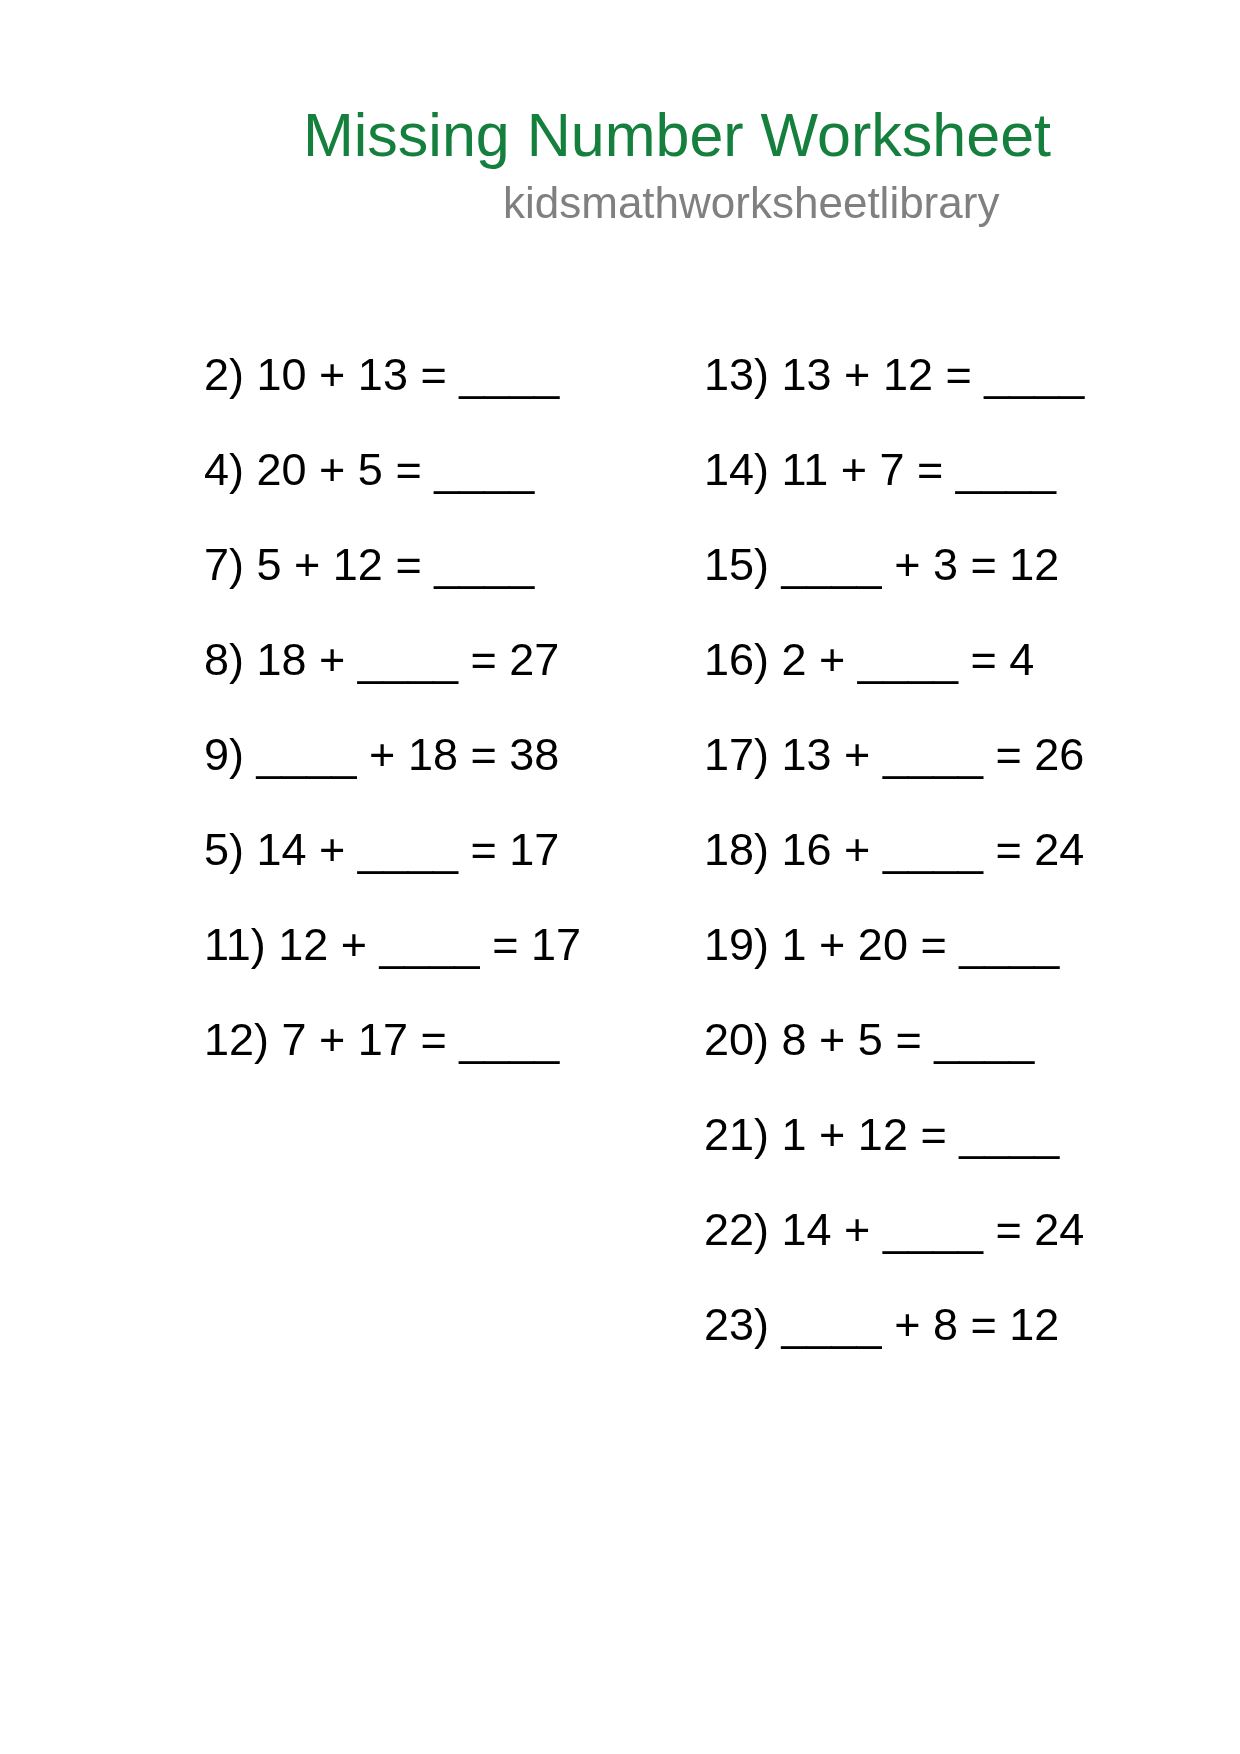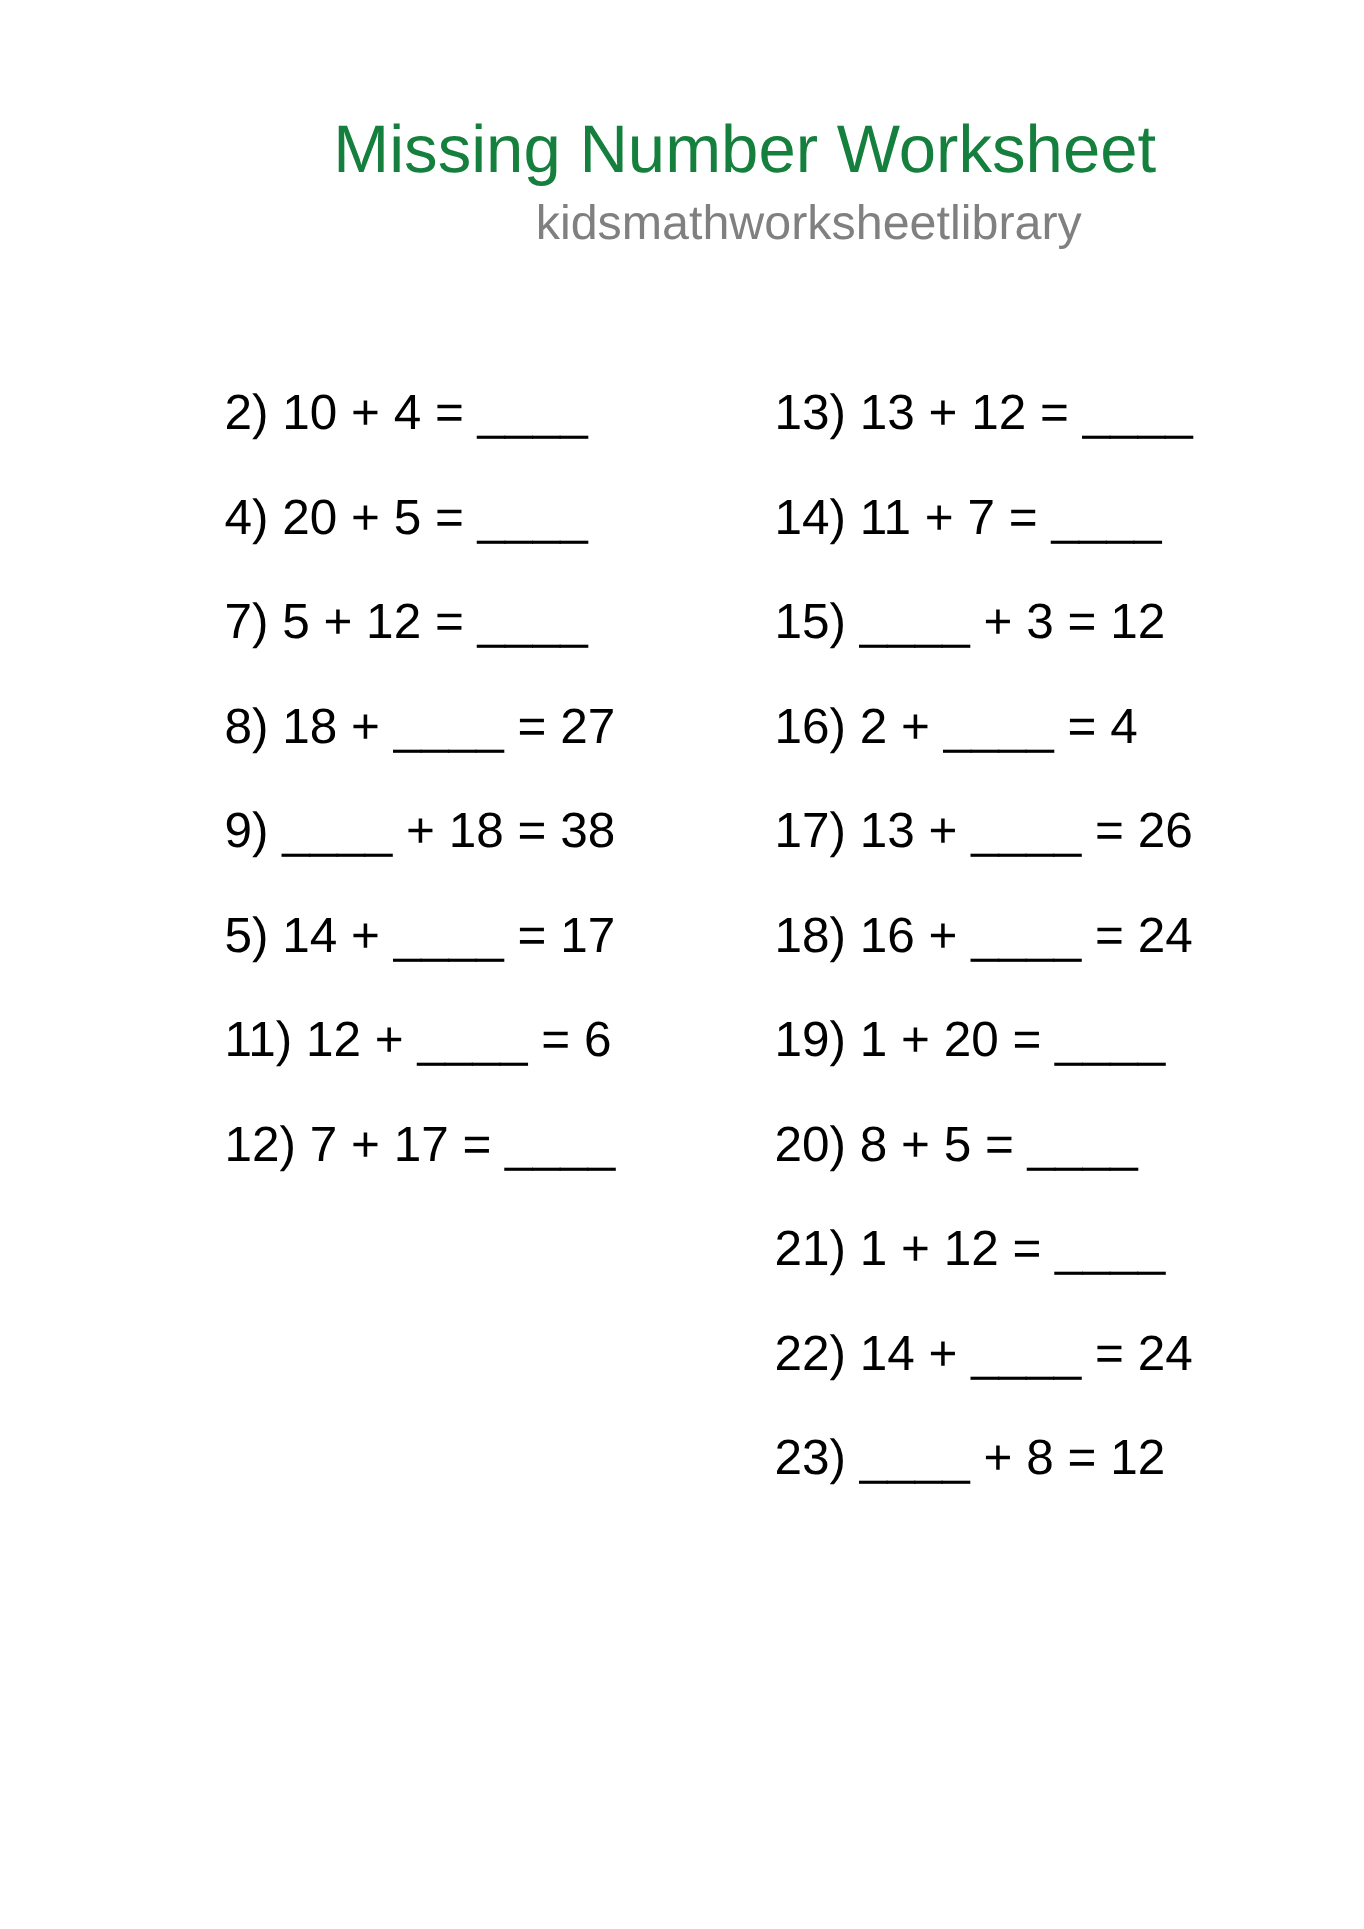--- a/index.html
+++ b/index.html
@@ -19,21 +19,21 @@
       position: absolute;
       left: 303px;
       top: 100px;
       font-size: 61px;
       line-height: 70px;
       white-space: nowrap;
       color: #15803d;
     }
     .subtitle {
       position: absolute;
-      left: 487px;
+      left: 503px;
       top: 176px;
       font-size: 44px;
       line-height: 54px;
       white-space: nowrap;
       color: #808080;
     }
     .column {
       position: absolute;
       top: 345px;
     }
@@ -47,27 +47,27 @@
       color: #000000;
     }
   </style>
 </head>
 <body>
 
 <div class="title">Missing Number Worksheet</div>
 <div class="subtitle">kidsmathworksheetlibrary</div>
 
 <div class="column col-left">
-  <div class="problem">2) 10 + 4 = ____</div>
+  <div class="problem">2) 10 + 13 = ____</div>
   <div class="problem">4) 20 + 5 = ____</div>
   <div class="problem">7) 5 + 12 = ____</div>
   <div class="problem">8) 18 + ____ = 27</div>
   <div class="problem">9) ____ + 18 = 38</div>
   <div class="problem">5) 14 + ____ = 17</div>
-  <div class="problem">11) 12 + ____ = 6</div>
+  <div class="problem">11) 12 + ____ = 17</div>
   <div class="problem">12) 7 + 17 = ____</div>
 </div>
 
 <div class="column col-right">
   <div class="problem">13) 13 + 12 = ____</div>
   <div class="problem">14) 11 + 7 = ____</div>
   <div class="problem">15) ____ + 3 = 12</div>
   <div class="problem">16) 2 + ____ = 4</div>
   <div class="problem">17) 13 + ____ = 26</div>
   <div class="problem">18) 16 + ____ = 24</div>

